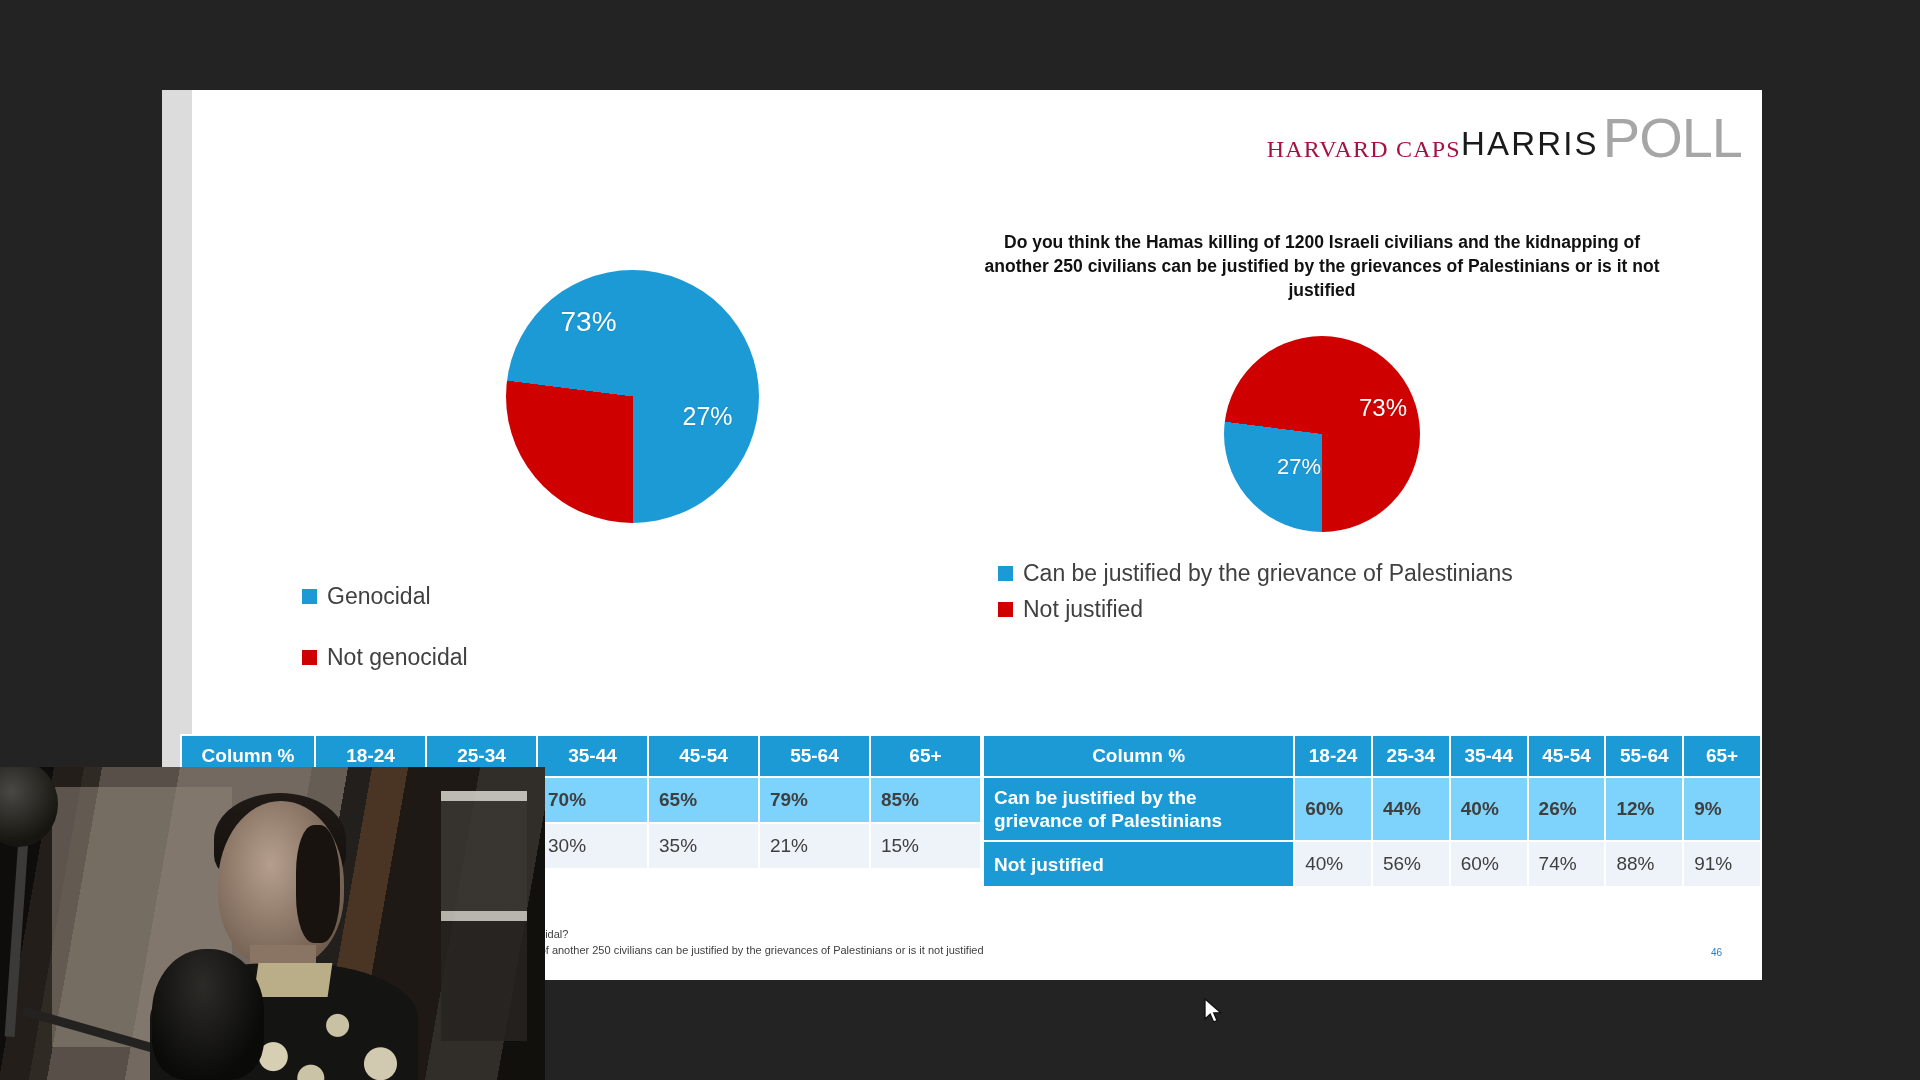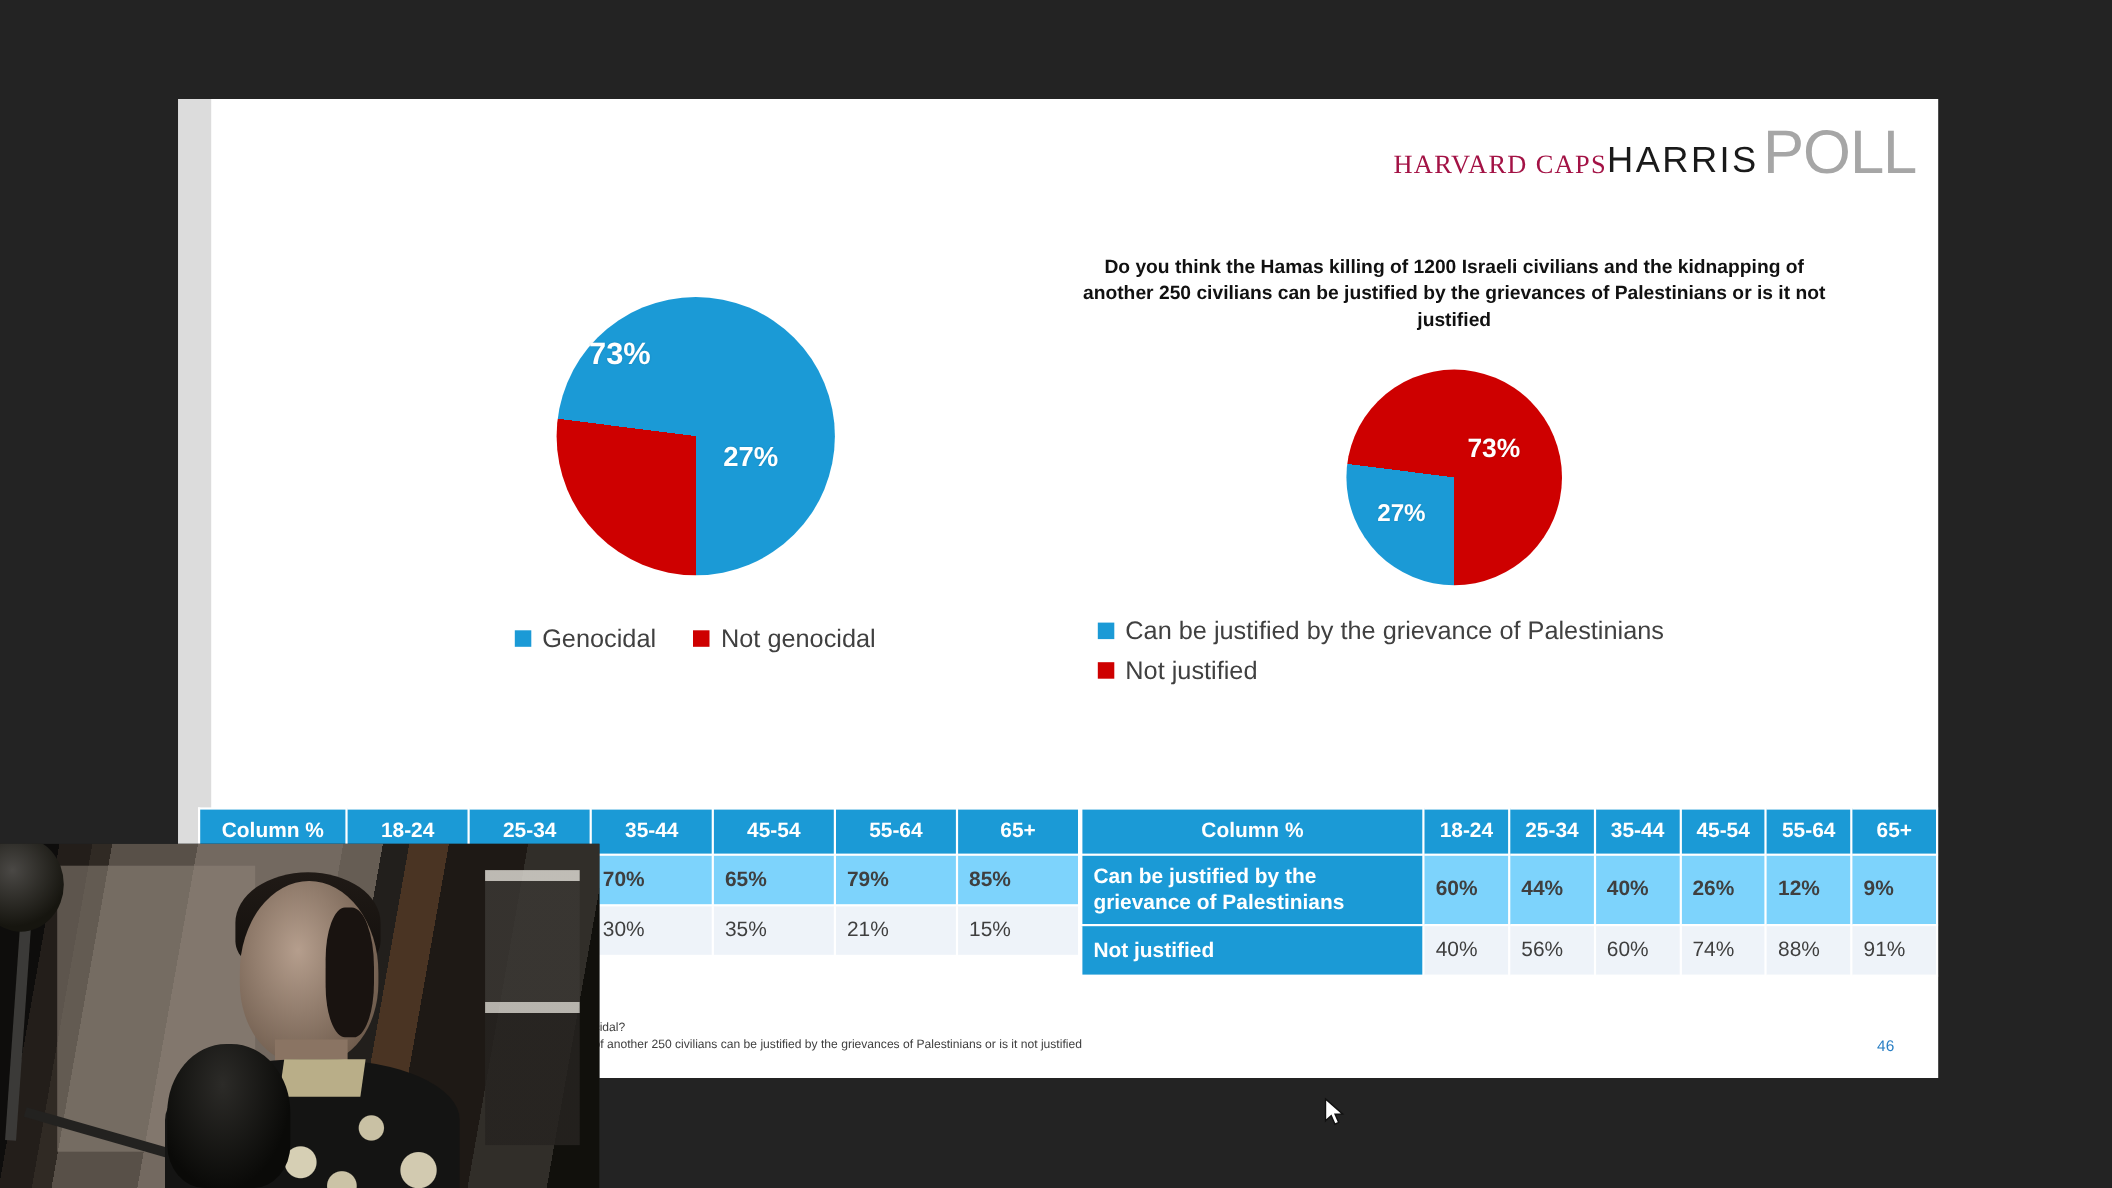--- a/index.html
+++ b/index.html
@@ -81,36 +81,38 @@
   }
 
   
   .pie-wrap { position: relative; }
   .pie { border-radius: 50%; position: relative; }
   .pie-left  { width: 253px; height: 253px; margin: 40px auto 0 auto; }
   .pie-right { width: 196px; height: 196px; margin: 34px auto 0 auto; }
   .pie-label {
     position: absolute;
     color: #ffffff;
-    font-weight: 700;
+    font-weight: 400;
     text-shadow: 0 0 2px rgba(0,0,0,.15);
+    margin-left: 25px;
   }
   .pl-left-blue  { font-size: 28px; left: 30px;  top: 36px; }
   .pl-left-red   { font-size: 25px; left: 152px; top: 132px; }
   .pl-right-red  { font-size: 24px; left: 110px; top: 58px; }
   .pl-right-blue { font-size: 22px; left: 28px;  top: 118px; }
 
   
   .legend-row { display: flex; align-items: center; gap: 10px; }
   .legend-swatch { width: 15px; height: 15px; flex: 0 0 auto; }
   .legend-text { font-size: 23px; color: #404040; white-space: nowrap; }
 
   .legend-left {
     display: flex; justify-content: center; gap: 34px;
-    margin-top: 44px;
+    margin-top: 60px;
+    flex-direction: column;
   }
   .legend-right {
     margin-top: 28px;
     margin-left: 26px;
     display: flex; flex-direction: column; gap: 9px;
   }
   .legend-right .legend-text { font-size: 23px; }
 
   
   table { border-collapse: collapse; table-layout: fixed; }
@@ -161,21 +163,21 @@
   .footnotes {
     position: absolute;
     left: 226px; bottom: 22px;
     font-size: 11px;
     color: #404040;
     line-height: 16px;
   }
   .page-num {
     position: absolute;
     right: 40px; bottom: 22px;
-    font-size: 14px;
+    font-size: 10px;
     color: #2a7fc4;
   }
 
   
   .webcam {
     position: absolute;
     left: 0; top: 767px;
     width: 545px; height: 313px;
     overflow: hidden;
     background: #20201f;

